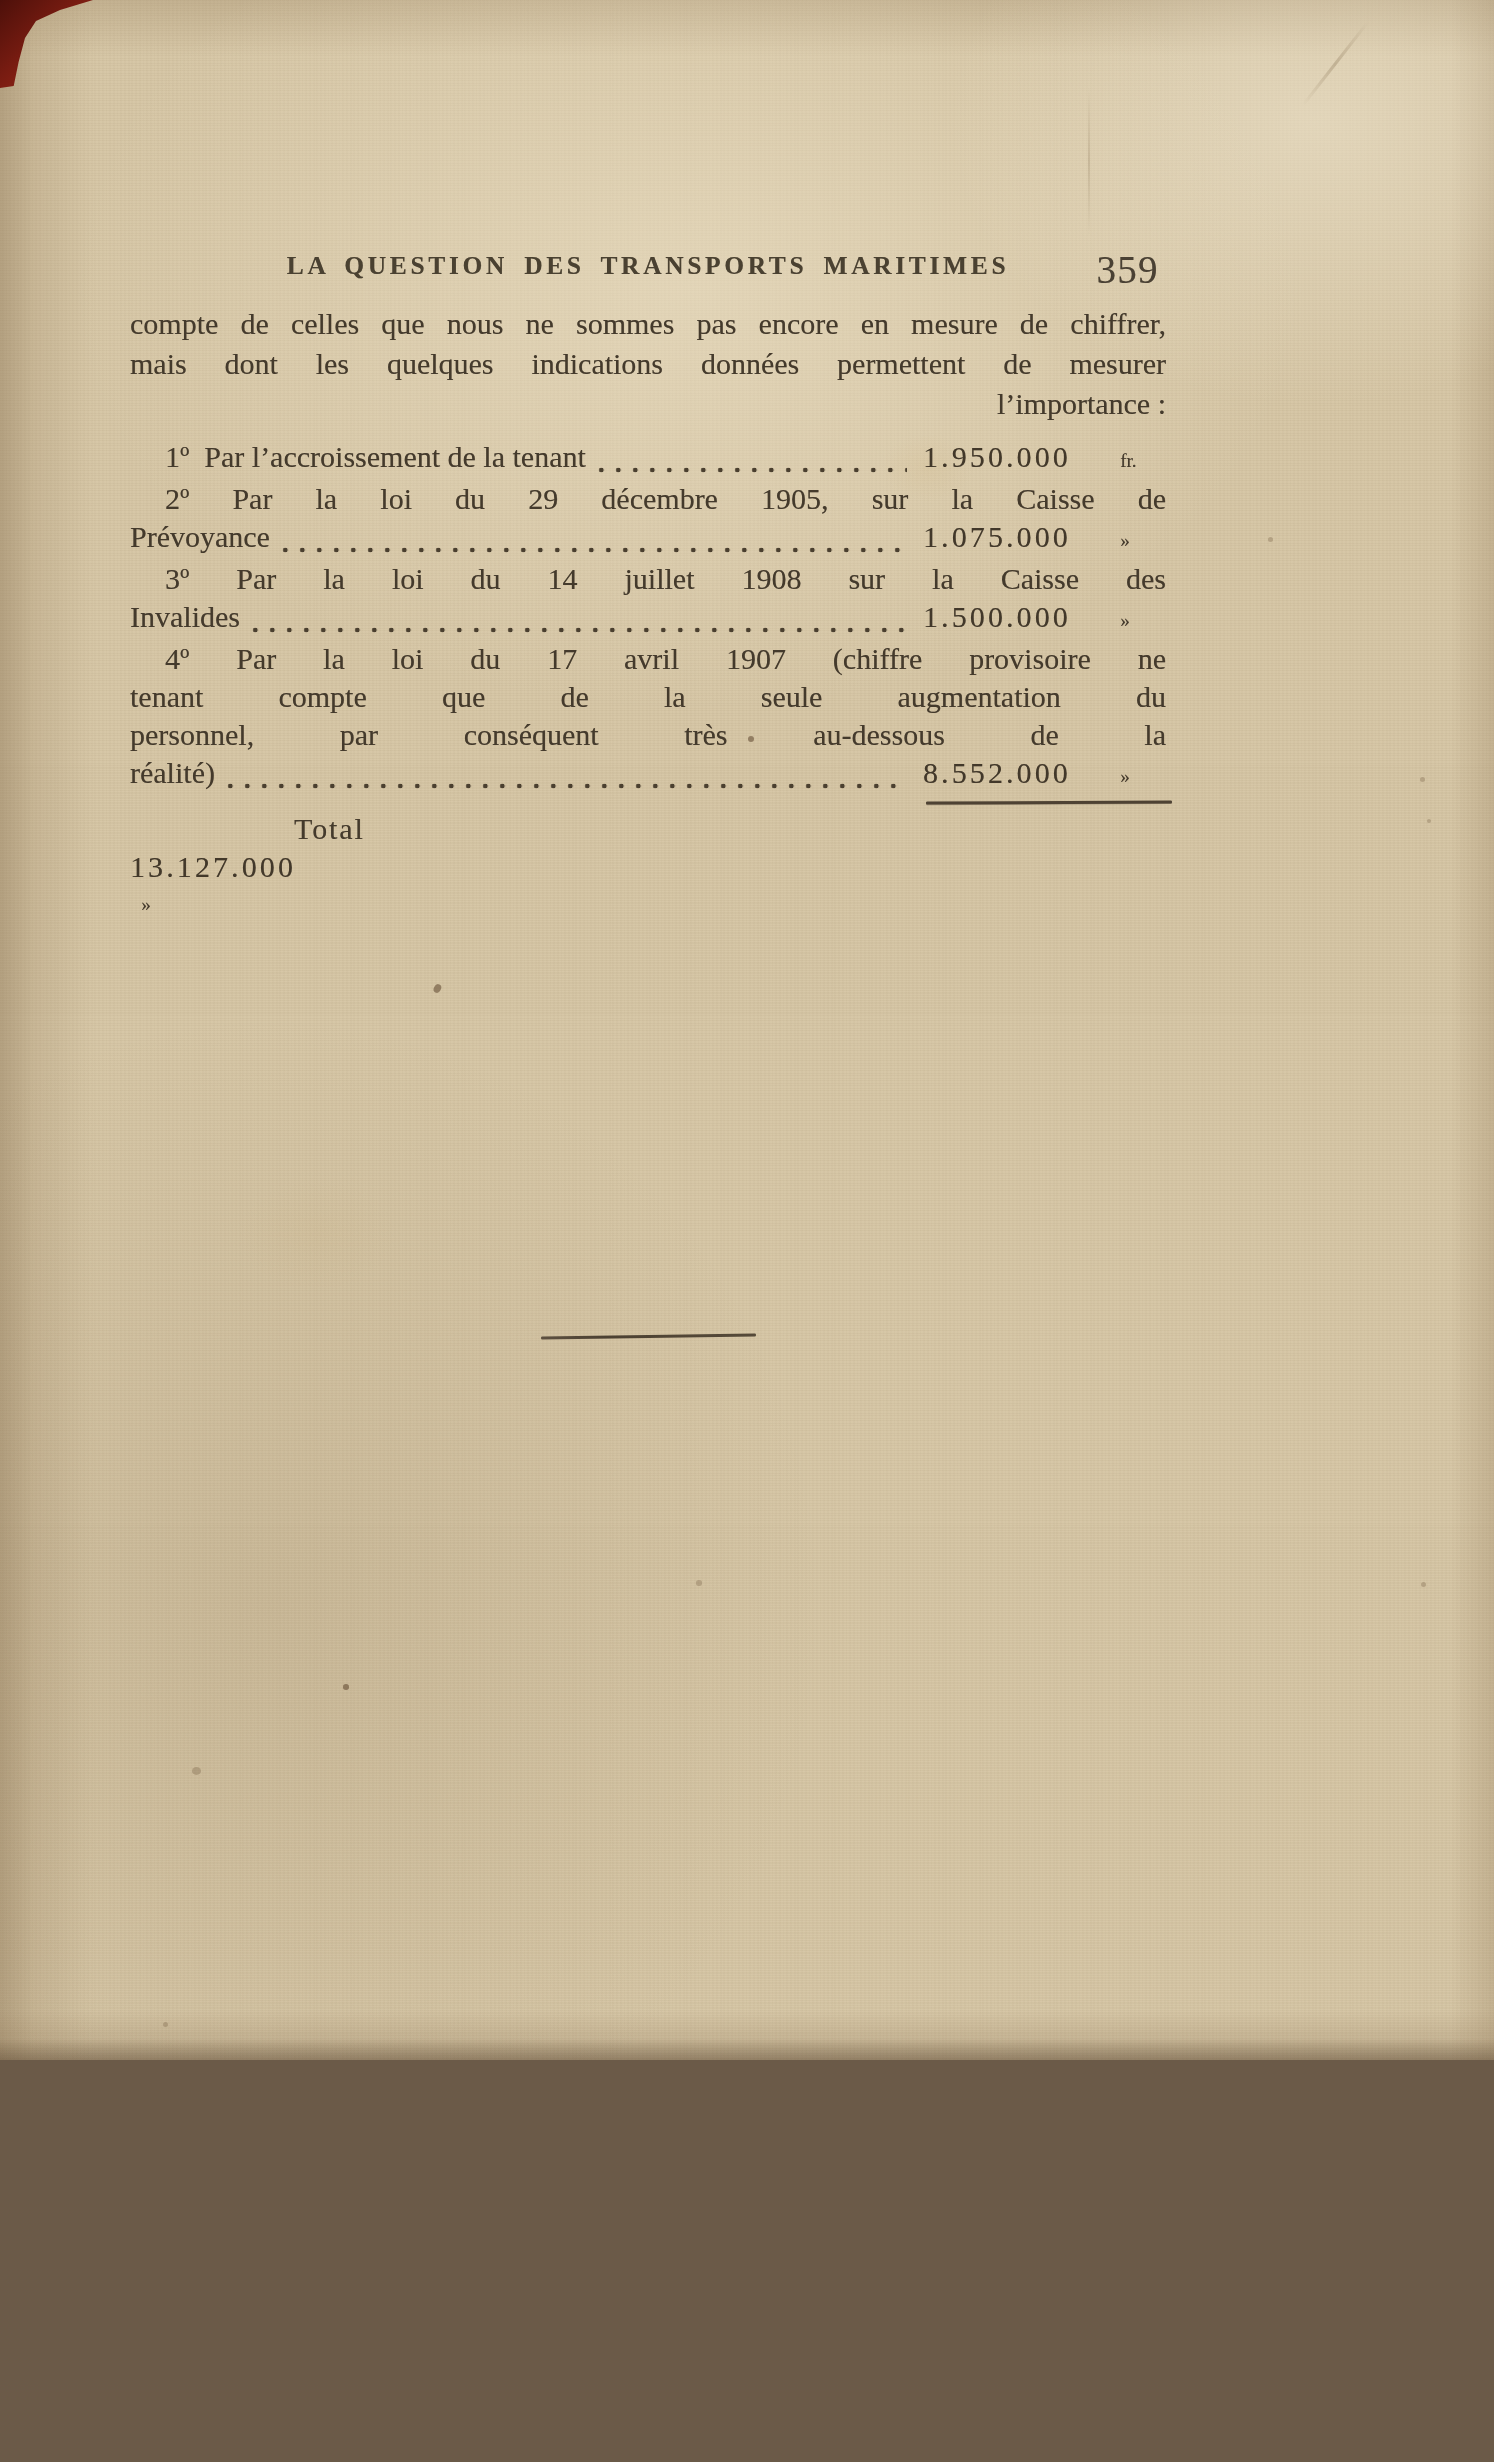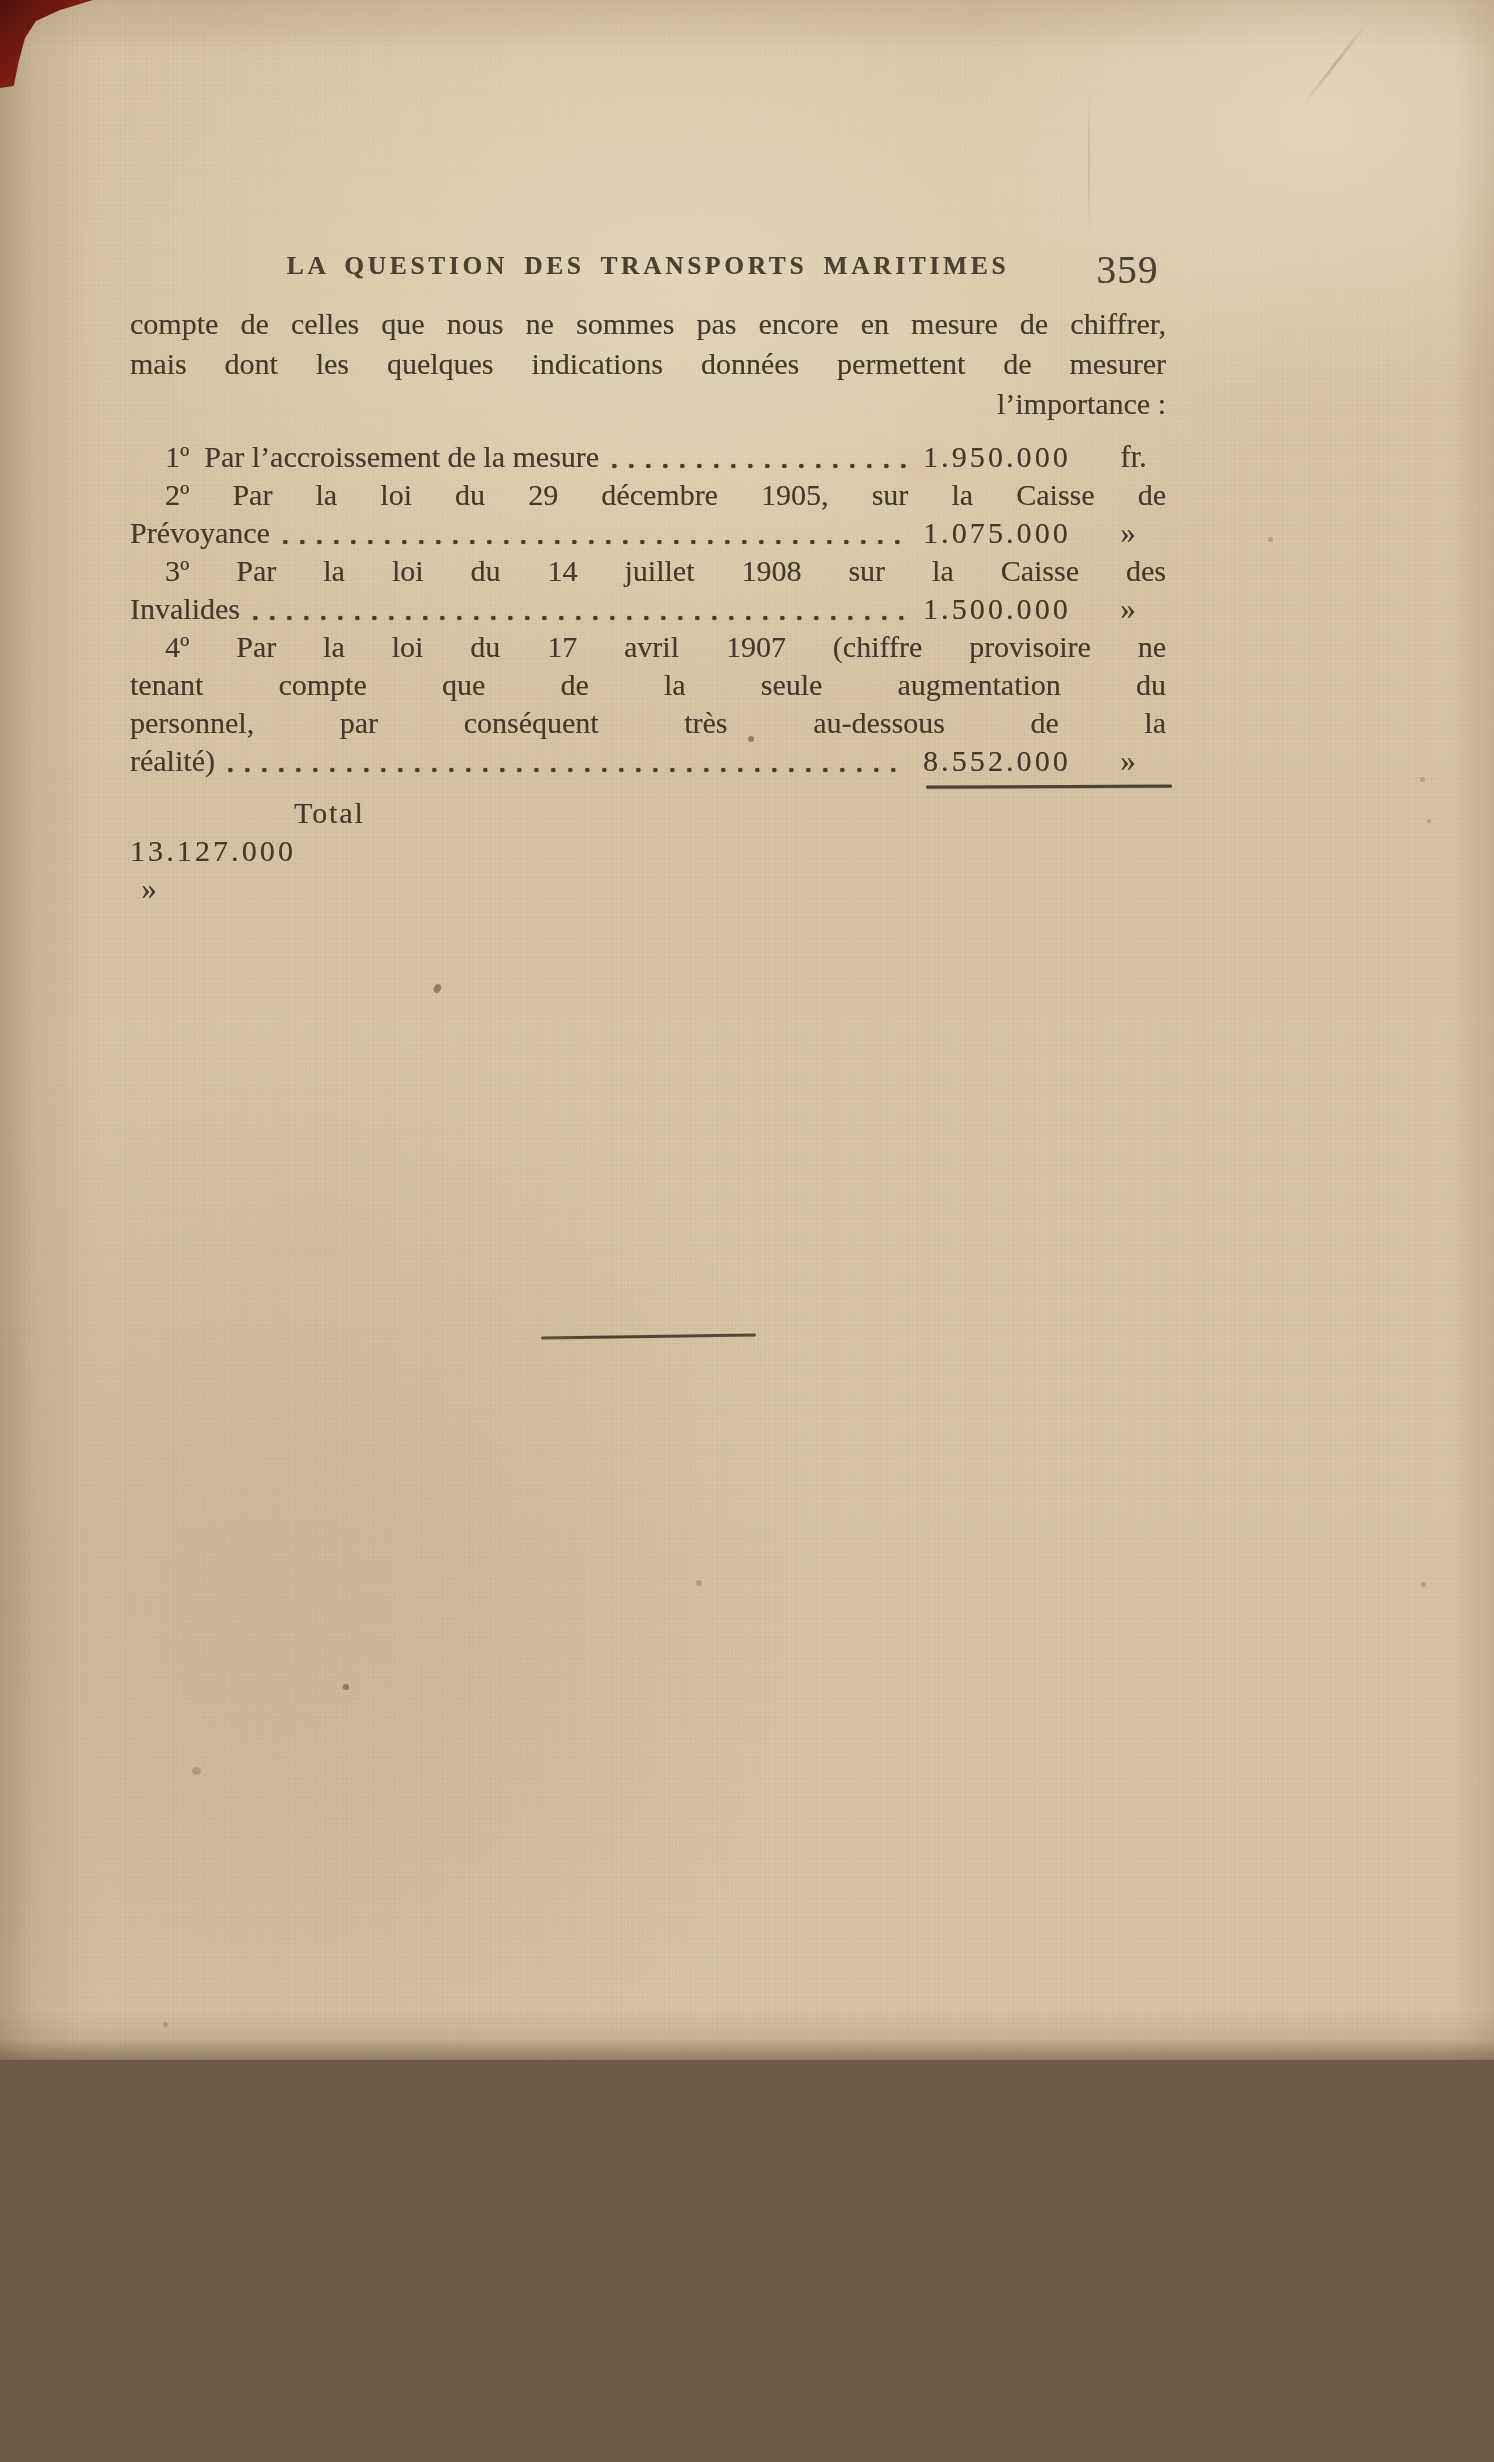--- a/index.html
+++ b/index.html
@@ -41,21 +41,21 @@
   .ind{padding-left:35px;}
   .row{display:flex; align-items:baseline;}
   .lbl{flex:none; white-space:pre;}
   .leader{
     flex:1 1 auto; align-self:stretch; margin:0 16px 0 11.2px;
     background-image:radial-gradient(circle at 3.1px 3.1px, #4a3f2f 2.1px, rgba(0,0,0,0) 2.7px);
     background-size:17px 6.2px; background-repeat:repeat-x;
     background-position:left 1.2px bottom 6.8px;
   }
   .amt{flex:none; min-width:186px; text-align:left; letter-spacing:3.1px; color:#42382a;}
-  .cur{flex:none; width:57px; box-sizing:border-box; padding-left:11.2px; font-size:31px;}
+  .cur{flex:none; width:57px; box-sizing:border-box; padding-left:11.2px; font-size:19px;}
   .amount-rule{
     margin:5px 0 0 796px; width:246px; height:3.1px; background:#4e4233;
     border-radius:1.2px; transform:rotate(-0.25deg);
     box-shadow:0 0.6px 0.6px rgba(78,66,51,0.4);
   }
   .total-row{margin-top:6px;flex-direction:column;}
   .total-row .lbl{padding-left:164px; letter-spacing:1.9px;}
   
   .separator{
     position:absolute; left:541px; top:1335px; width:215px; height:2.5px;
@@ -120,21 +120,21 @@
 
     <div class="para">
       <div class="jline">compte de celles que nous ne sommes pas encore en mesure de chiffrer,</div>
       <div class="jline">mais dont les quelques indications données permettent de mesurer</div>
       <div class="plain">l’importance :</div>
     </div>
 
     <div class="list">
 
       <div class="row ind">
-        <span class="lbl">1º  Par l’accroissement de la mesure</span>
+        <span class="lbl">1º  Par l’accroissement de la tenant</span>
         <span class="leader"></span>
         <span class="amt">1.950.000</span>
         <span class="cur">fr.</span>
       </div>
 
       <div class="jline ind">2º  Par la loi du 29 décembre 1905, sur la Caisse de</div>
       <div class="row">
         <span class="lbl">Prévoyance</span>
         <span class="leader"></span>
         <span class="amt">1.075.000</span>

